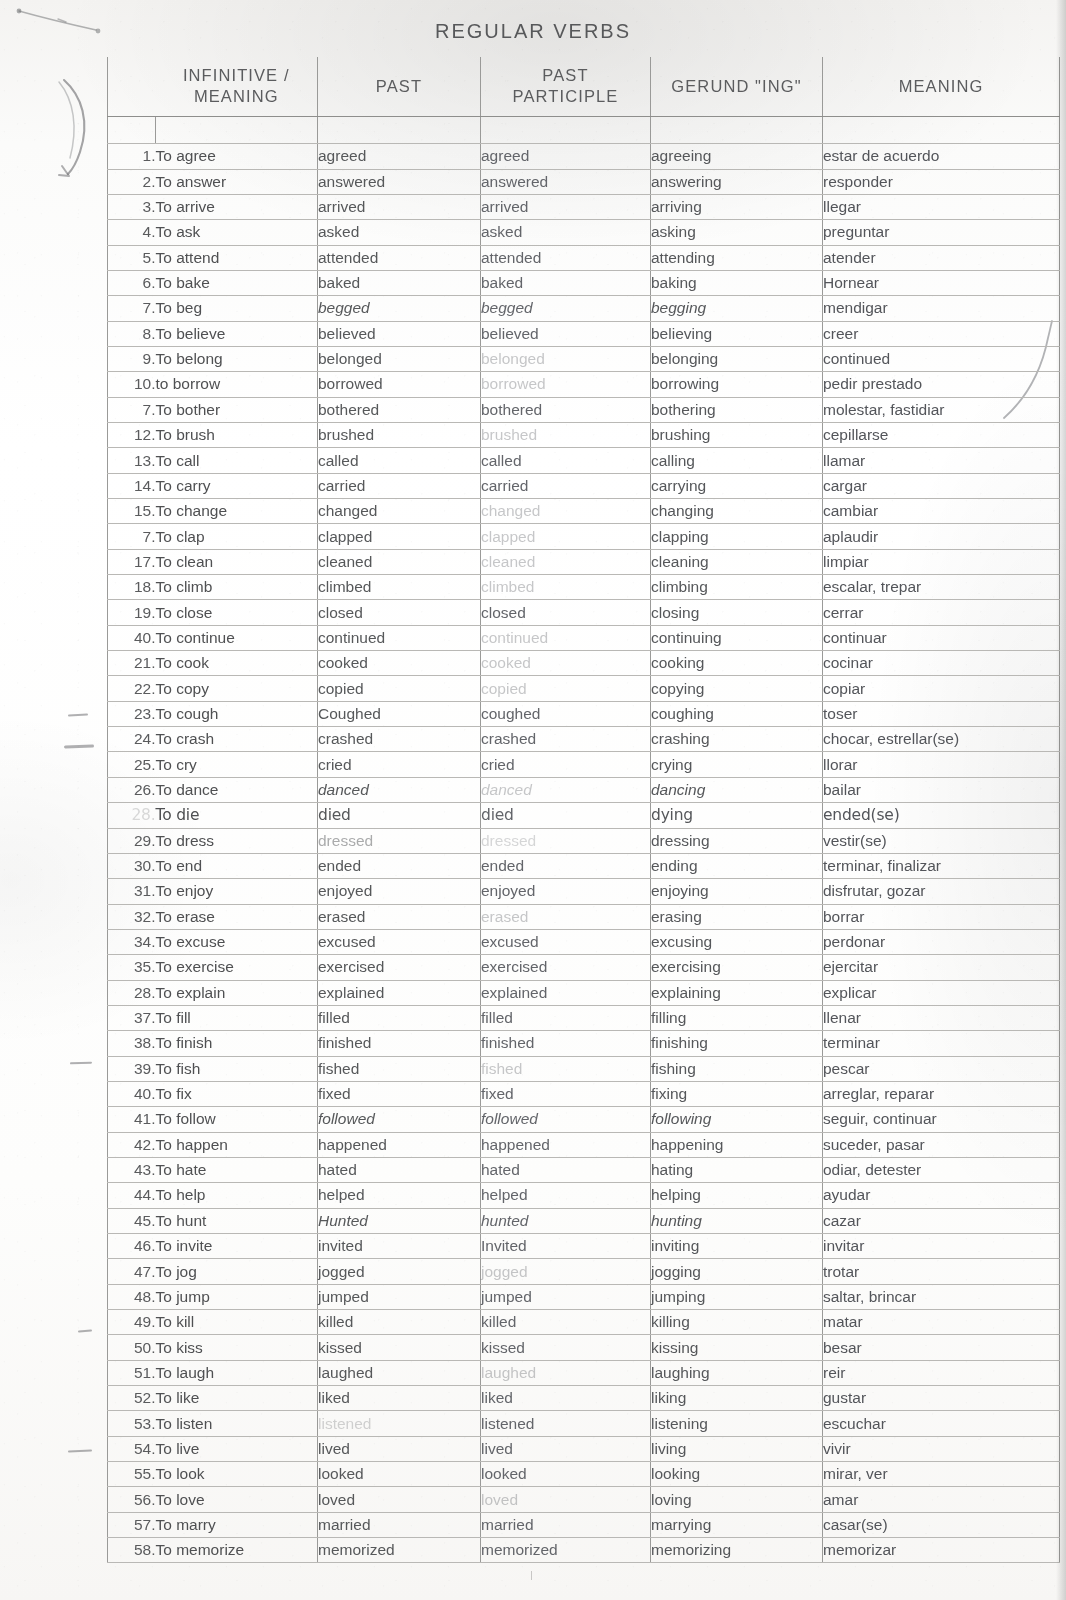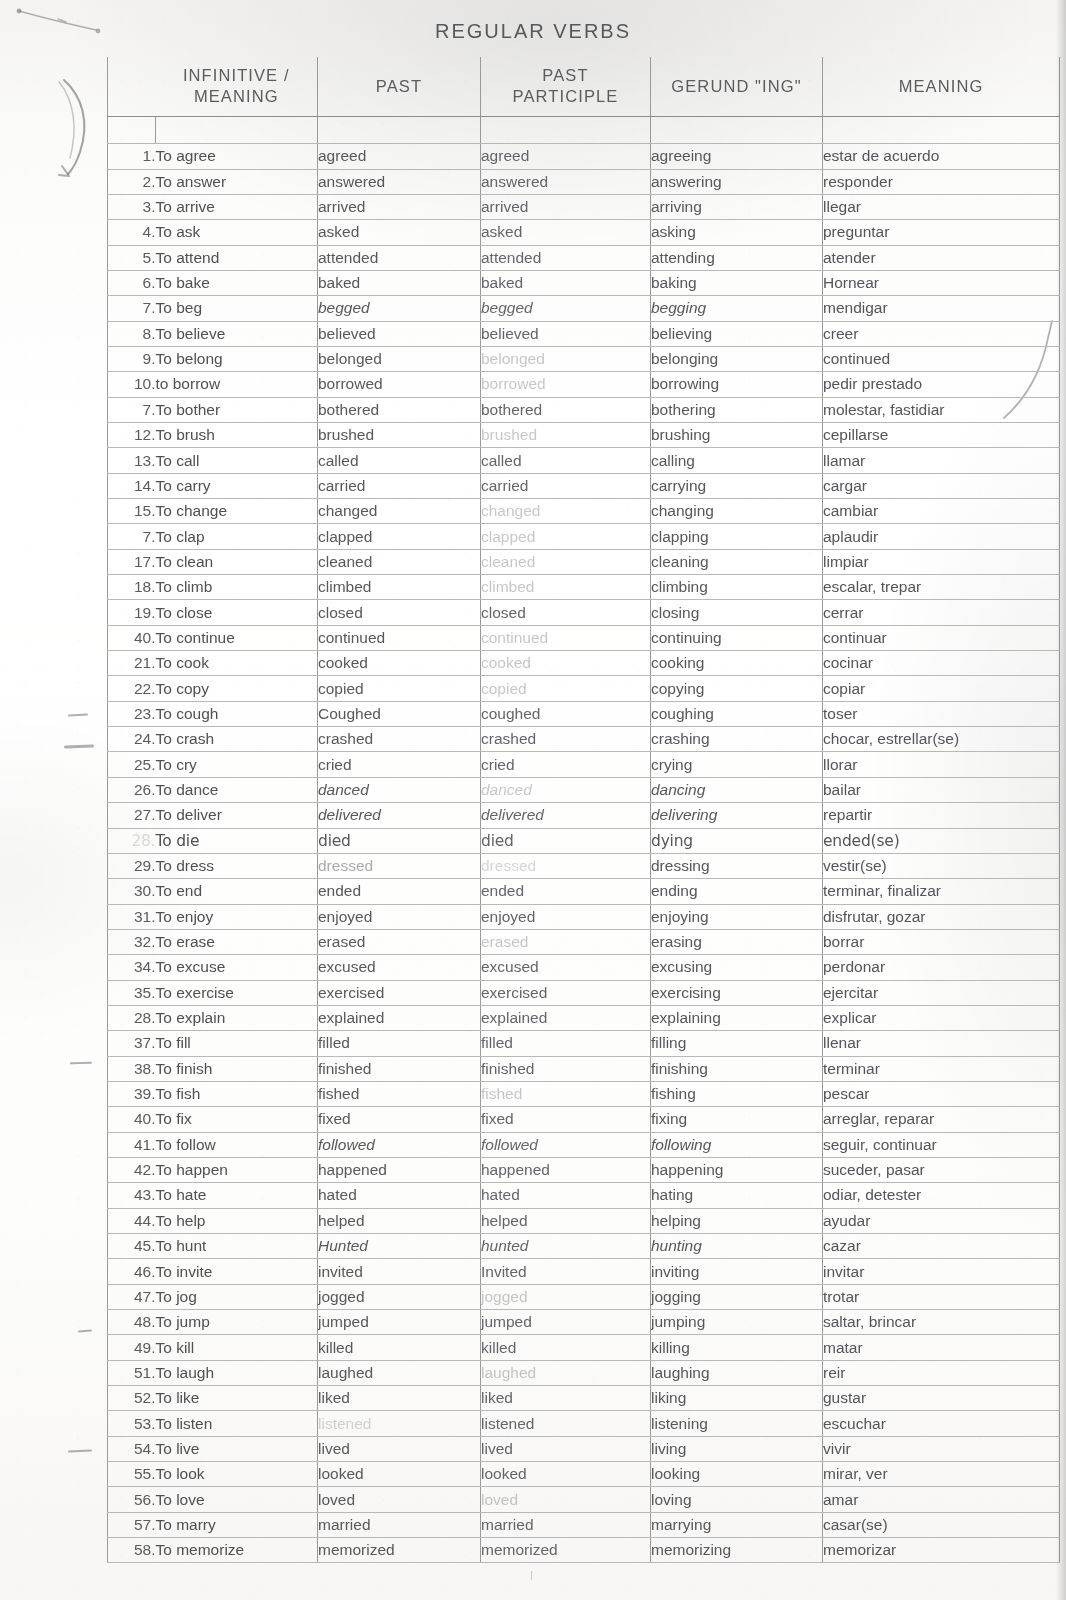--- a/index.html
+++ b/index.html
@@ -460,28 +460,20 @@
           </tr>
           <tr class="vrow">
             <td class="num">26.</td>
             <td class="inf">To dance</td>
             <td class="past slant">danced</td>
             <td class="pp ink-lighter slant">danced</td>
             <td class="ger slant">dancing</td>
             <td class="mean">bailar</td>
           </tr>
           <tr class="vrow">
-            <td class="num">27.</td>
-            <td class="inf">To deliver</td>
-            <td class="past slant">delivered</td>
-            <td class="pp slant">delivered</td>
-            <td class="ger slant">delivering</td>
-            <td class="mean">repartir</td>
-          </tr>
-          <tr class="vrow">
             <td class="num hand hand-num">28.</td>
             <td class="inf hand">To die</td>
             <td class="past hand">died</td>
             <td class="pp hand">died</td>
             <td class="ger hand">dying</td>
             <td class="mean hand">ended(se)</td>
           </tr>
           <tr class="vrow">
             <td class="num">29.</td>
             <td class="inf">To dress</td>
@@ -636,20 +628,28 @@
           </tr>
           <tr class="vrow">
             <td class="num">49.</td>
             <td class="inf">To kill</td>
             <td class="past">killed</td>
             <td class="pp">killed</td>
             <td class="ger">killing</td>
             <td class="mean">matar</td>
           </tr>
           <tr class="vrow">
+            <td class="num">50.</td>
+            <td class="inf">To kiss</td>
+            <td class="past">kissed</td>
+            <td class="pp">kissed</td>
+            <td class="ger">kissing</td>
+            <td class="mean">besar</td>
+          </tr>
+          <tr class="vrow">
             <td class="num">51.</td>
             <td class="inf">To laugh</td>
             <td class="past">laughed</td>
             <td class="pp ink-lighter">laughed</td>
             <td class="ger">laughing</td>
             <td class="mean">reir</td>
           </tr>
           <tr class="vrow">
             <td class="num">52.</td>
             <td class="inf">To like</td>

